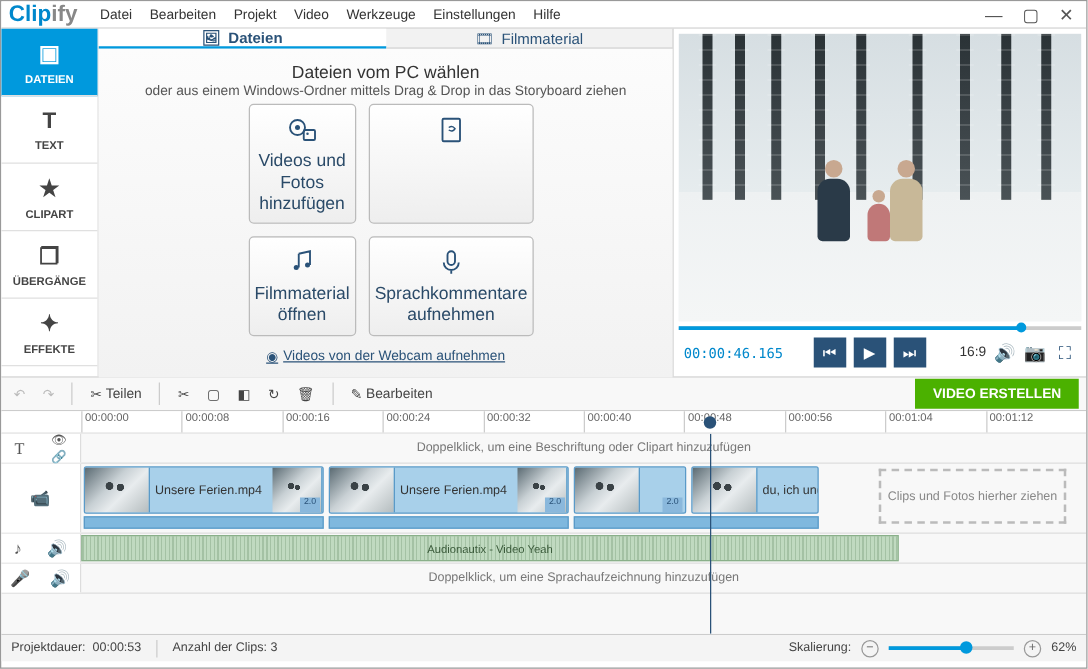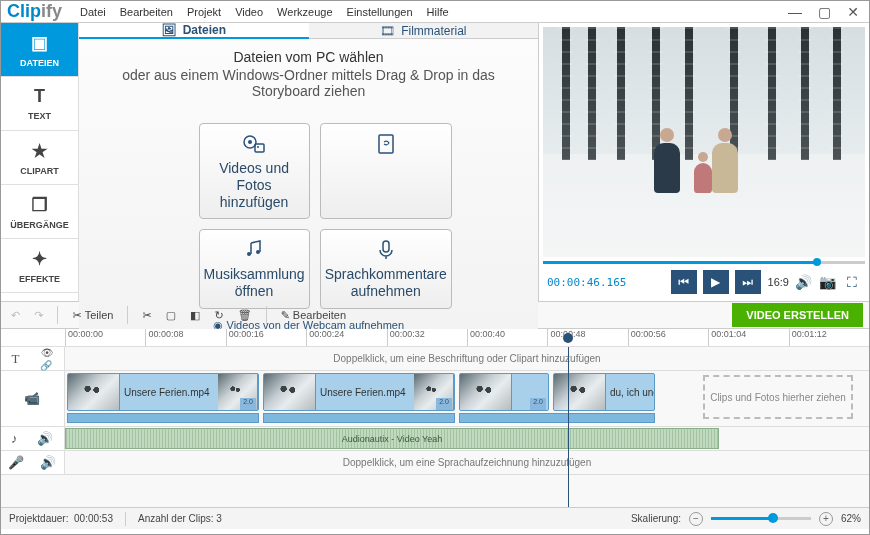--- a/index.html
+++ b/index.html
@@ -16,35 +16,35 @@
 .sidebar-item { height: 54px; border-bottom: 1px solid #e0e0e0; display: flex; flex-direction: column; align-items: center; justify-content: center; gap: 4px; cursor: pointer; font-size: 9px; font-weight: bold; color: #444; }
 .sidebar-item.active { background: #0099dd; color: #fff; }
 .sidebar-item.active .sicon { color: #fff; }
 .sicon { font-size: 18px; color: #444; }
 .import-panel { flex: 1; background: #f2f2f2; display: flex; flex-direction: column; border-right: 1px solid #ccc; }
 .import-tabs { height: 32px; display: flex; }
 .import-tab { flex: 1; display: flex; align-items: center; justify-content: center; gap: 6px; font-size: 12px; cursor: pointer; border-bottom: 1px solid #ccc; color: #2a5278; }
 .import-tab.active { font-weight: bold; border-bottom: 2px solid #0099dd; background: #fff; }
 .import-body { flex: 1; padding: 10px 20px; text-align: center; background: linear-gradient(#fcfcfc, #f2f2f2); }
 .import-title { font-size: 14px; color: #333; margin-bottom: 2px; }
-.import-sub { font-size: 14px; color: #555; margin-bottom: 24px; }
+.import-sub { font-size: 11px; color: #555; margin-bottom: 4px; }
 .import-grid { display: grid; grid-template-columns: 1fr 1fr; gap: 10px; width: 220px; margin: 0 auto 10px; }
 .import-card { border: 1px solid #bbb; border-radius: 4px; padding: 8px 4px; background: linear-gradient(#fff,#eee); cursor: pointer; display: flex; flex-direction: column; align-items: center; gap: 4px; font-size: 14px; color: #2a4a68; line-height: 1.2; }
 .import-card svg { width: 24px; height: 24px; }
 .webcam-link { font-size: 11px; color: #2a5278; text-decoration: underline; cursor: pointer; display: inline-flex; align-items: center; gap: 4px; }
 .preview { width: 330px; background: #fff; display: flex; flex-direction: column; padding: 4px; }
 .preview-video { flex: 1; background: #e8ecef; position: relative; overflow: hidden; }
 .preview-scrub { height: 10px; position: relative; }
 .preview-scrub-track { position: absolute; top: 4px; left: 0; right: 0; height: 3px; background: #ccc; }
 .preview-scrub-fill { position: absolute; top: 4px; left: 0; height: 3px; background: #0099dd; width: 85%; }
 .preview-scrub-handle { position: absolute; top: 1px; left: 85%; width: 8px; height: 8px; border-radius: 50%; background: #0099dd; transform: translateX(-50%); }
 .preview-controls { height: 30px; display: flex; align-items: center; gap: 6px; padding: 0 4px; }
 .timecode { font-size: 11px; color: #0088cc; font-family: monospace; flex: 1; }
 .tbtn { width: 26px; height: 24px; background: #2a5278; color: #fff; display: flex; align-items: center; justify-content: center; cursor: pointer; font-size: 12px; }
-.aspect { font-size: 11px; color: #333; margin-left: 1px; }
+.aspect { font-size: 11px; color: #333; margin-left: 21px; }
 .picon { width: 18px; color: #2a5278; cursor: pointer; font-size: 14px; text-align: center; }
 .toolbar { height: 28px; border-top: 1px solid #ccc; border-bottom: 1px solid #ccc; display: flex; align-items: center; padding: 0 6px; gap: 6px; background: #f8f8f8; }
 .tool { cursor: pointer; padding: 2px 4px; color: #444; display: flex; align-items: center; gap: 3px; }
 .tool.disabled { color: #bbb; }
 .divider { width: 1px; height: 18px; background: #ccc; margin: 0 4px; }
 .create-btn { margin-left: auto; background: #4bb100; color: #fff; padding: 6px 14px; font-weight: bold; cursor: pointer; font-size: 11px; }
 .ruler { height: 18px; background: #fff; border-bottom: 1px solid #ddd; display: flex; position: relative; padding-left: 64px; font-size: 9px; color: #666; }
 .ruler span { flex: 1; border-left: 1px solid #ccc; padding-left: 2px; }
 .playhead-cap { position: absolute; top: 4px; width: 10px; height: 10px; border-radius: 50%; background: #2a5278; left: 567px; transform: translateX(-50%); }
 .timeline { height: 160px; background: #f8f8f8; position: relative; overflow: hidden; }
@@ -158,21 +158,21 @@
               <rect x="5" y="3" width="14" height="18" rx="1" fill="none" stroke="#2a5278" stroke-width="1.5"></rect>
               <path d="M10 10 q3 -2 5 1 q-2 3 -5 1" fill="none" stroke="#2a5278" stroke-width="1.2"></path>
             </svg>
         </div>
         <div class="import-card">
           <svg viewBox="0 0 24 24">
               <path d="M9 5 L9 16 M9 5 L18 3 L18 14" fill="none" stroke="#2a5278" stroke-width="1.5"></path>
               <circle cx="7" cy="16" r="2" fill="#2a5278"></circle>
               <circle cx="16" cy="14" r="2" fill="#2a5278"></circle>
             </svg>
-          <span>Musiksammlung öffnen</span>
+          <span>Filmmaterial öffnen</span>
         </div>
         <div class="import-card">
           <svg viewBox="0 0 24 24">
               <rect x="9" y="3" width="6" height="11" rx="3" fill="none" stroke="#2a5278" stroke-width="1.5"></rect>
               <path d="M6 12 a6 6 0 0 0 12 0 M12 18 L12 21" fill="none" stroke="#2a5278" stroke-width="1.5"></path>
             </svg>
           <span>Sprachkommentare aufnehmen</span>
         </div>
       </div>
       <span class="webcam-link">

